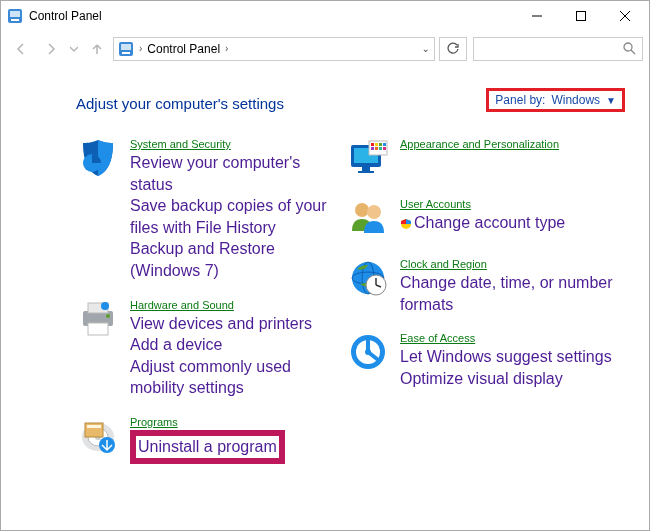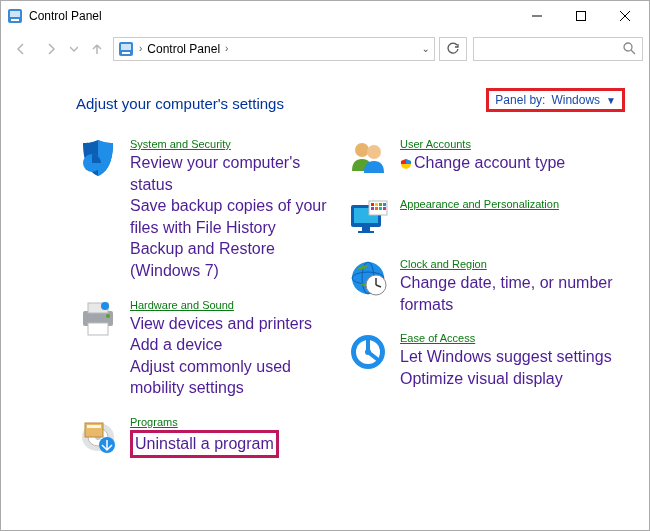--- a/index.html
+++ b/index.html
@@ -130,21 +130,21 @@
   }
   .cat-link {
     color: #4c1d95;
     font-size: 16px;
     display: block;
     line-height: 1.35;
     text-decoration: none;
   }
 
   .highlight {
-    border: 3px solid #be185d;
+    border: 6px solid #be185d;
     display: inline-block;
     padding: 0 2px;
   }
 
   
   svg { display: block; }
 </style>
 </head>
 <body>
 
@@ -299,43 +299,20 @@
         </div>
       </div>
 
     </div>
 
     <div class="col right">
 
       <div class="category">
         <div class="cat-icon">
           <svg width="42" height="42">
-              <circle cx="15" cy="13" r="7" fill="#e8b36a"></circle>
-              <path d="M5 34 Q5 22 15 22 Q25 22 25 34 Z" fill="#5aa02c"></path>
-              <circle cx="27" cy="15" r="7" fill="#f0c48a"></circle>
-              <path d="M17 36 Q17 24 27 24 Q37 24 37 36 Z" fill="#1e8ee8"></path>
-            </svg>
-        </div>
-        <div class="cat-body">
-          <a class="cat-title" href="#">User Accounts</a>
-          <a class="cat-link" href="#">
-            <span style="display:inline-block;vertical-align:-2px;margin-right:2px;">
-              <svg width="12" height="12">
-                  <path d="M6 1 L11 3 L11 6 Q11 10 6 11 Q1 10 1 6 L1 3 Z" fill="#ffcc00"></path>
-                  <path d="M6 1 L11 3 L11 6 L6 6 Z" fill="#1e8ee8"></path>
-                  <path d="M6 6 L1 6 L1 3 L6 1 Z" fill="#e22"></path>
-                </svg>
-            </span><span>Change account type</span>
-          </a>
-        </div>
-      </div>
-
-      <div class="category">
-        <div class="cat-icon">
-          <svg width="42" height="42">
               <rect x="4" y="8" width="30" height="22" rx="2" fill="#0d5fb3"></rect>
               <rect x="7" y="11" width="24" height="15" fill="#2bb2e6"></rect>
               <rect x="15" y="30" width="8" height="4" fill="#0d5fb3"></rect>
               <rect x="11" y="34" width="16" height="2" fill="#0d5fb3"></rect>
               <rect x="22" y="4" width="18" height="14" fill="#fff" stroke="#bbb"></rect>
               <rect x="24" y="6" width="3" height="3" fill="#e22"></rect>
               <rect x="28" y="6" width="3" height="3" fill="#f5d000"></rect>
               <rect x="32" y="6" width="3" height="3" fill="#5aa02c"></rect>
               <rect x="36" y="6" width="3" height="3" fill="#1e8ee8"></rect>
               <rect x="24" y="10" width="3" height="3" fill="#9b3cc9"></rect>
@@ -345,20 +322,43 @@
             </svg>
         </div>
         <div class="cat-body">
           <a class="cat-title" href="#">Appearance and Personalization</a>
         </div>
       </div>
 
       <div class="category">
         <div class="cat-icon">
           <svg width="42" height="42">
+              <circle cx="15" cy="13" r="7" fill="#e8b36a"></circle>
+              <path d="M5 34 Q5 22 15 22 Q25 22 25 34 Z" fill="#5aa02c"></path>
+              <circle cx="27" cy="15" r="7" fill="#f0c48a"></circle>
+              <path d="M17 36 Q17 24 27 24 Q37 24 37 36 Z" fill="#1e8ee8"></path>
+            </svg>
+        </div>
+        <div class="cat-body">
+          <a class="cat-title" href="#">User Accounts</a>
+          <a class="cat-link" href="#">
+            <span style="display:inline-block;vertical-align:-2px;margin-right:2px;">
+              <svg width="12" height="12">
+                  <path d="M6 1 L11 3 L11 6 Q11 10 6 11 Q1 10 1 6 L1 3 Z" fill="#ffcc00"></path>
+                  <path d="M6 1 L11 3 L11 6 L6 6 Z" fill="#1e8ee8"></path>
+                  <path d="M6 6 L1 6 L1 3 L6 1 Z" fill="#e22"></path>
+                </svg>
+            </span><span>Change account type</span>
+          </a>
+        </div>
+      </div>
+
+      <div class="category">
+        <div class="cat-icon">
+          <svg width="42" height="42">
               <circle cx="21" cy="21" r="16" fill="#1e8ee8"></circle>
               <ellipse cx="21" cy="21" rx="16" ry="6" fill="none" stroke="#0d5fb3" stroke-width="1"></ellipse>
               <ellipse cx="21" cy="21" rx="6" ry="16" fill="none" stroke="#0d5fb3" stroke-width="1"></ellipse>
               <path d="M10 12 Q15 8 21 8 Q18 14 10 12" fill="#5aa02c"></path>
               <path d="M13 27 Q21 33 30 27 Q24 24 13 27" fill="#5aa02c"></path>
               <circle cx="29" cy="28" r="10" fill="#fff" stroke="#888"></circle>
               <line x1="29" y1="28" x2="29" y2="21" stroke="#333" stroke-width="1.5"></line>
               <line x1="29" y1="28" x2="34" y2="30" stroke="#333" stroke-width="1.5"></line>
             </svg>
         </div>

